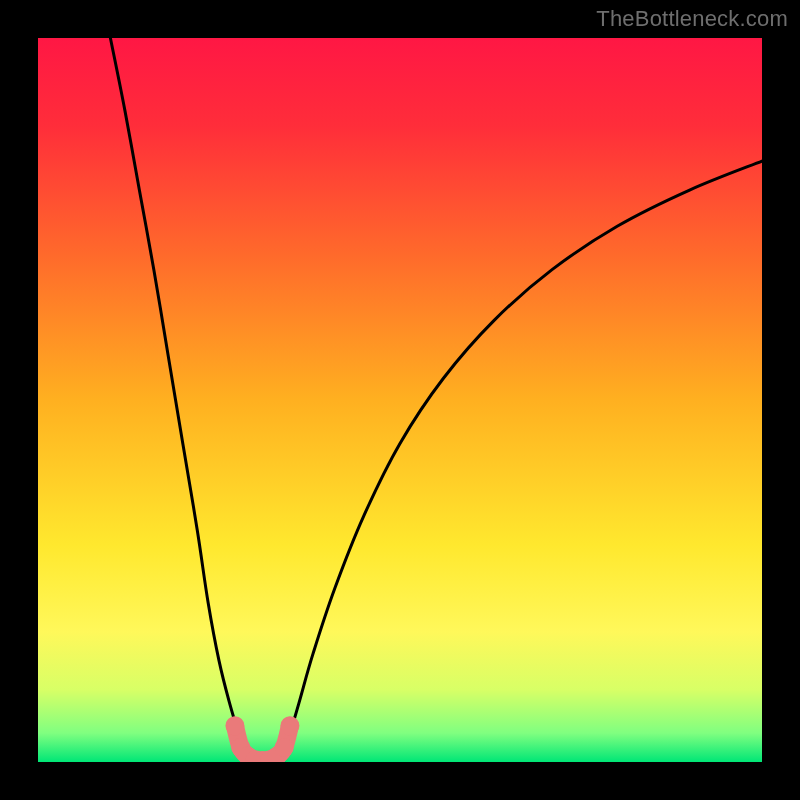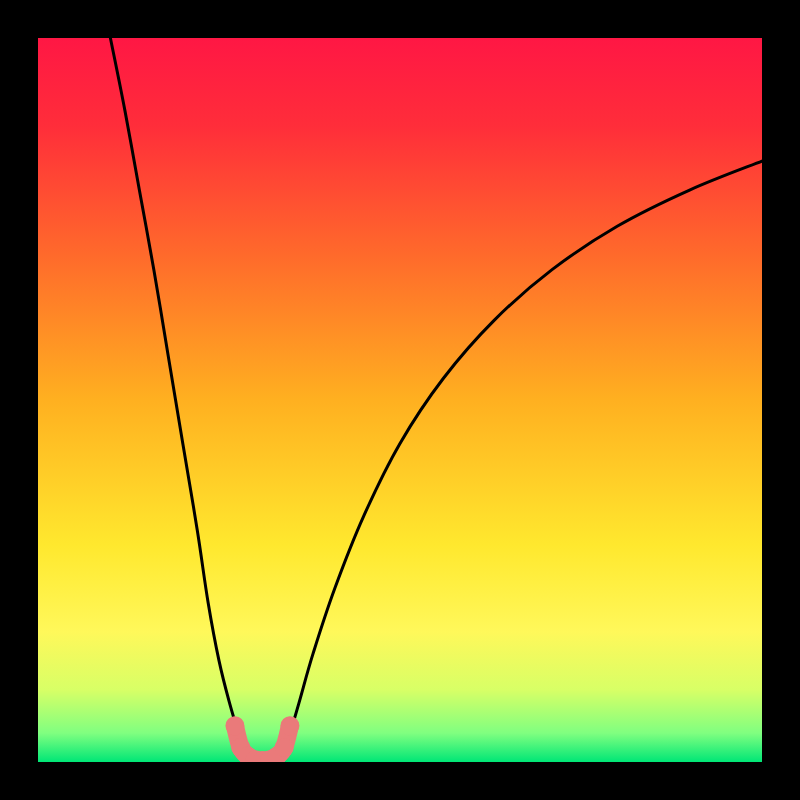--- a/index.html
+++ b/index.html
@@ -34,20 +34,21 @@
     font-size: 22px;
     letter-spacing: 0.2px;
     font-weight: 400;
     user-select: none;
   }
 </style>
 </head>
 <body>
 
 <div class="frame">
+  <div class="watermark">TheBottleneck.com</div>
   <div class="plot">
     <svg id="plot-svg" width="724" height="724" viewBox="0 0 724 724">
       <defs>
         <linearGradient id="bg-grad" x1="0" y1="0" x2="0" y2="1">
             <stop offset="0%" stop-color="#ff1744"></stop>
             <stop offset="12%" stop-color="#ff2d3a"></stop>
             <stop offset="30%" stop-color="#ff6a2b"></stop>
             <stop offset="50%" stop-color="#ffb020"></stop>
             <stop offset="70%" stop-color="#ffe82e"></stop>
             <stop offset="82%" stop-color="#fff85a"></stop>

